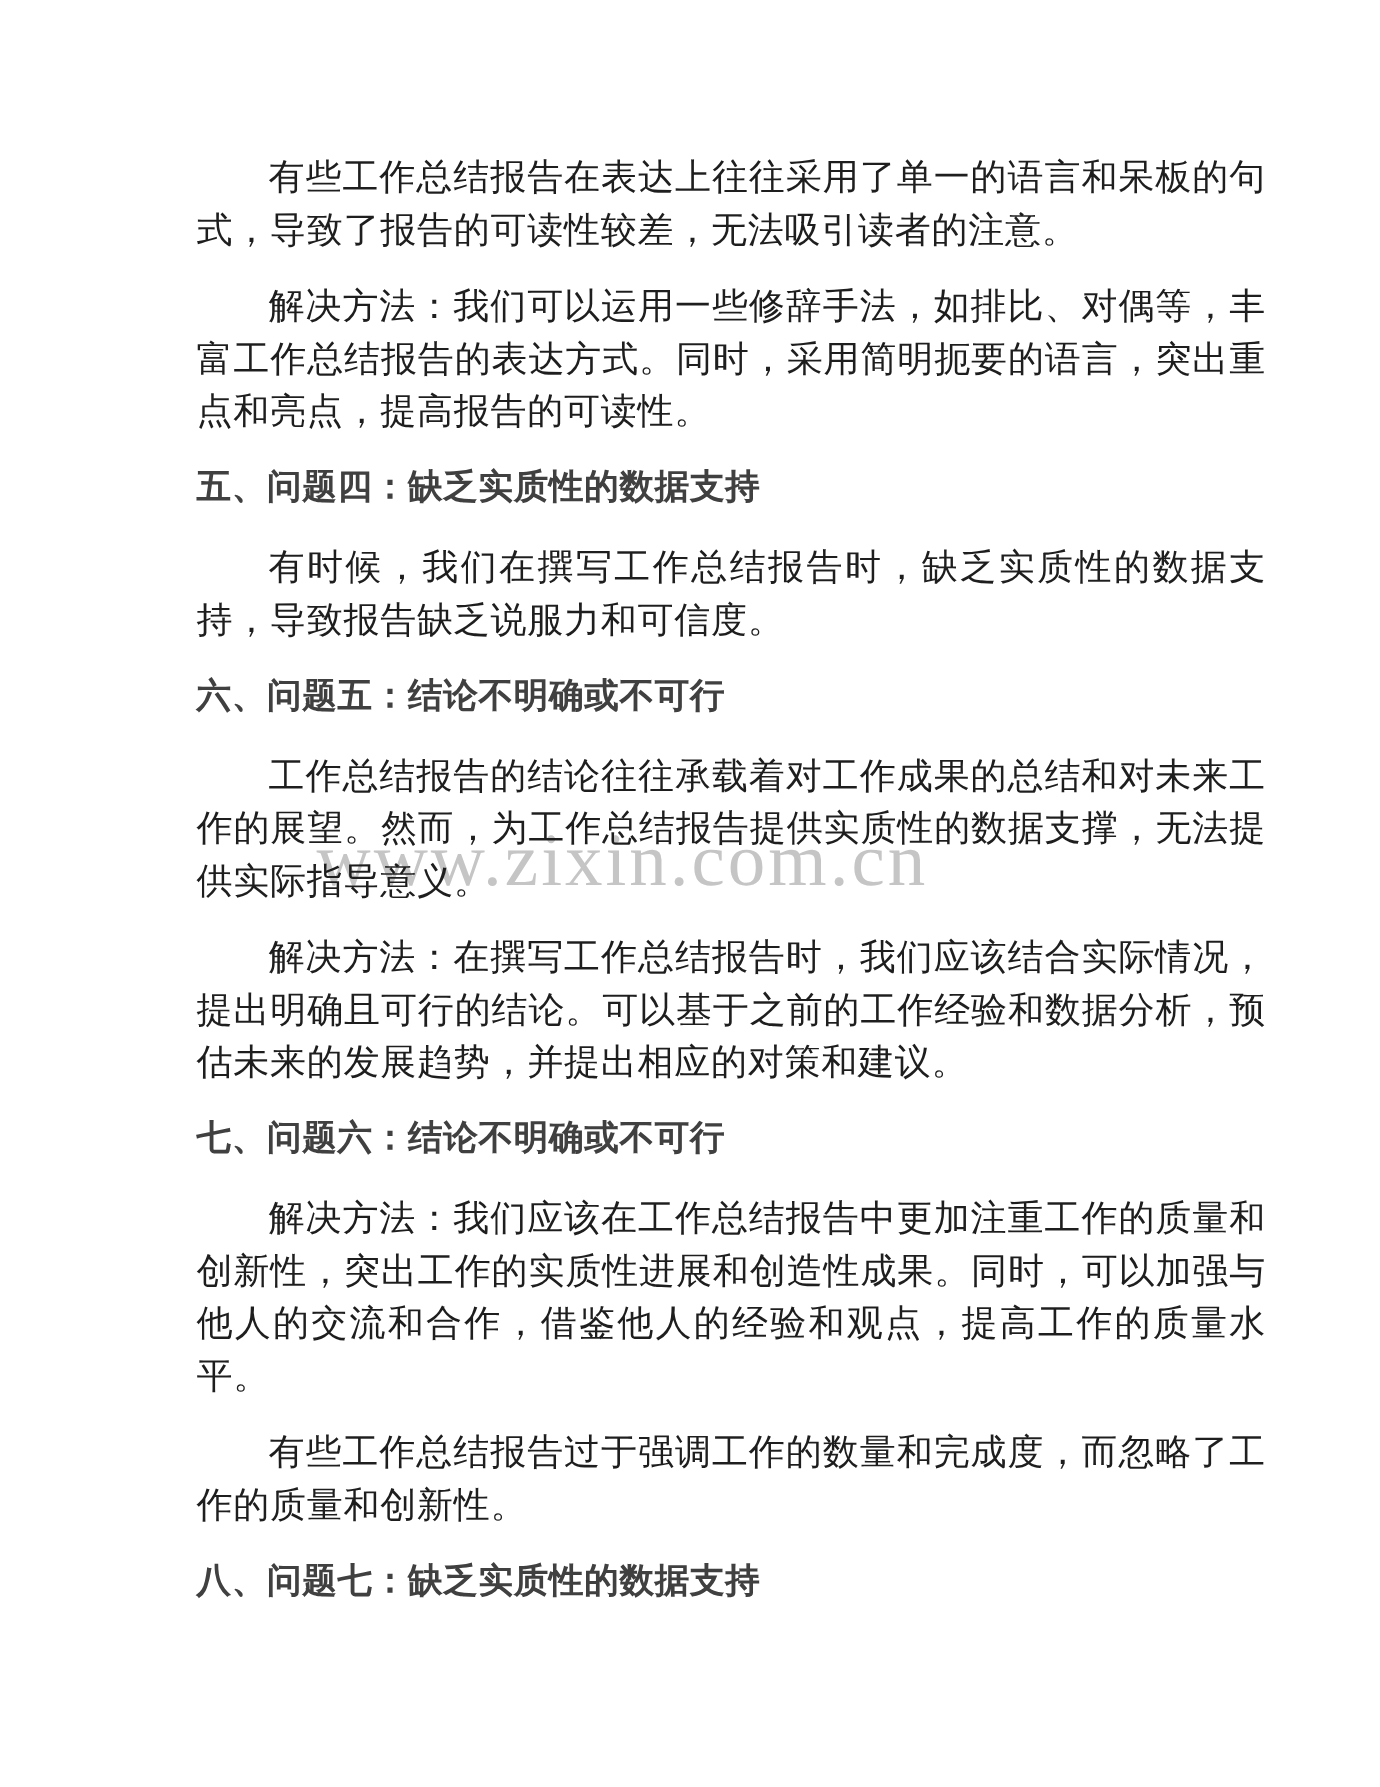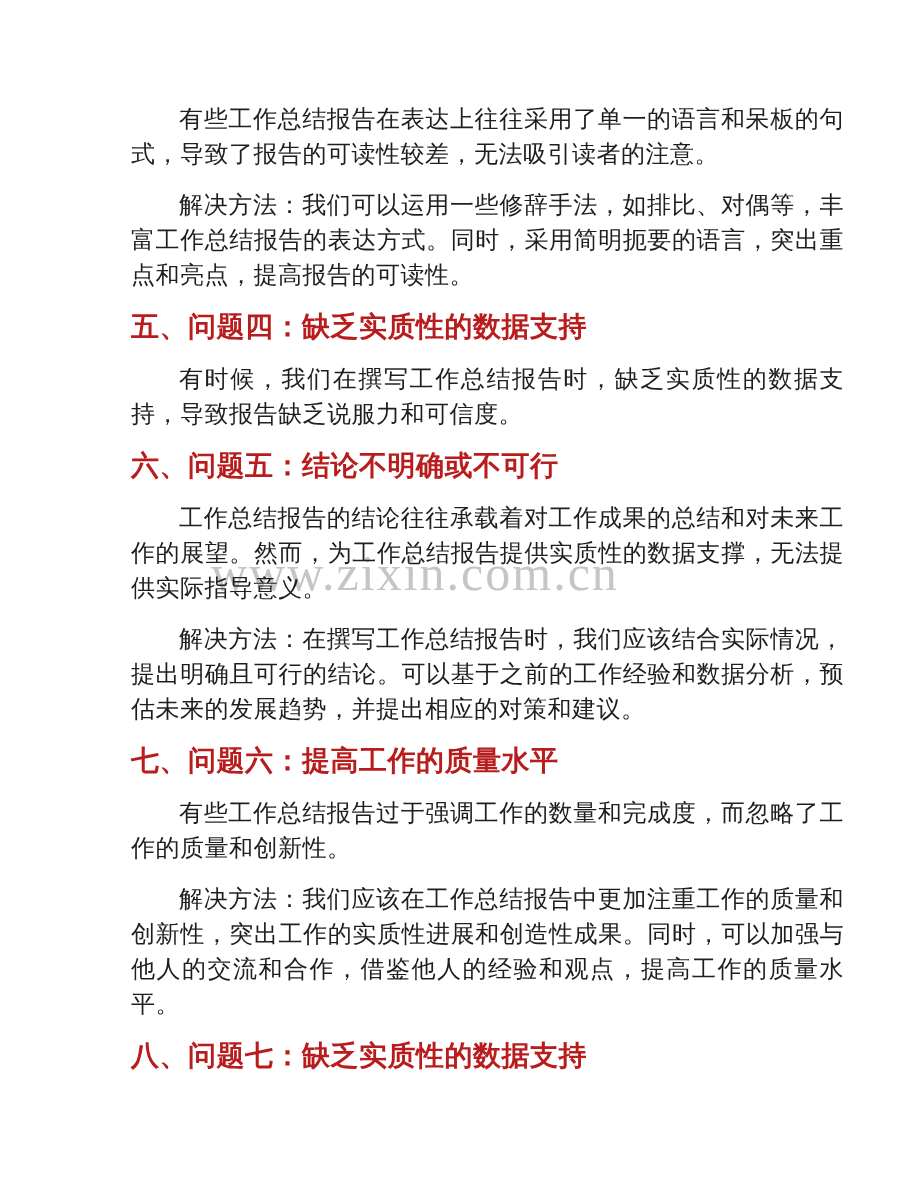--- a/index.html
+++ b/index.html
@@ -39,25 +39,25 @@
     margin: 0 0 16px 0;
     font-size: 24px;
     line-height: 35px;
     color: #1e1e1e;
     text-align: justify;
     text-indent: 2em;
     letter-spacing: 0.5px;
   }
   .content h2 {
     margin: 16px 0 18px 0;
-    font-family: Liberation Serif, serif;
-    font-size: 28px;
+    font-family: Liberation Mono, monospace;
+    font-size: 23px;
     line-height: 35px;
     font-weight: bold;
-    color: #b91c1c;
+    color: #404040;
     letter-spacing: 0.5px;
   }
 </style>
 </head>
 <body>
 
 <div class="page">
 
   <div class="watermark">www.zixin.com.cn</div>
 
@@ -71,22 +71,22 @@
 
     <p>有时候，我们在撰写工作总结报告时，缺乏实质性的数据支持，导致报告缺乏说服力和可信度。</p>
 
 
     <h2>六、问题五：结论不明确或不可行</h2>
 
     <p>工作总结报告的结论往往承载着对工作成果的总结和对未来工作的展望。然而，为工作总结报告提供实质性的数据支撑，无法提供实际指导意义。</p>
 
     <p>解决方法：在撰写工作总结报告时，我们应该结合实际情况，提出明确且可行的结论。可以基于之前的工作经验和数据分析，预估未来的发展趋势，并提出相应的对策和建议。</p>
 
-    <h2>七、问题六：提高工作的质量水平</h2>
+    <h2>七、问题六：结论不明确或不可行</h2>
+
+    <p>解决方法：我们应该在工作总结报告中更加注重工作的质量和创新性，突出工作的实质性进展和创造性成果。同时，可以加强与他人的交流和合作，借鉴他人的经验和观点，提高工作的质量水平。</p>
 
     <p>有些工作总结报告过于强调工作的数量和完成度，而忽略了工作的质量和创新性。</p>
-
-    <p>解决方法：我们应该在工作总结报告中更加注重工作的质量和创新性，突出工作的实质性进展和创造性成果。同时，可以加强与他人的交流和合作，借鉴他人的经验和观点，提高工作的质量水平。</p>
 
     <h2>八、问题七：缺乏实质性的数据支持</h2>
 
   </div>
 </div>
 
 </body></html>

